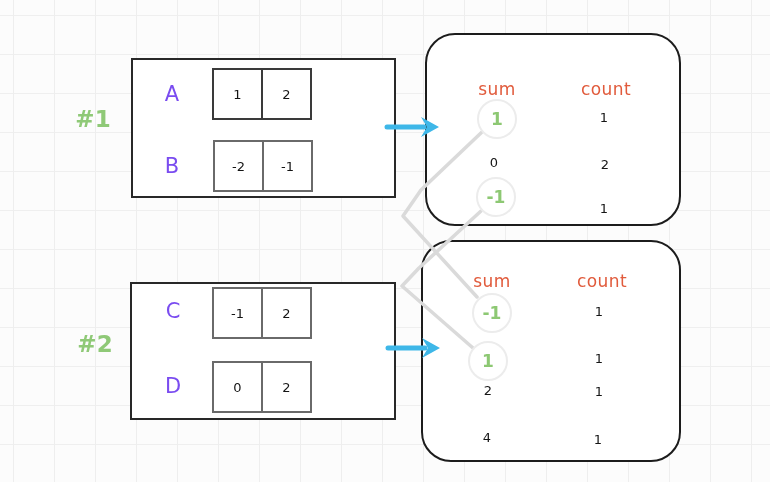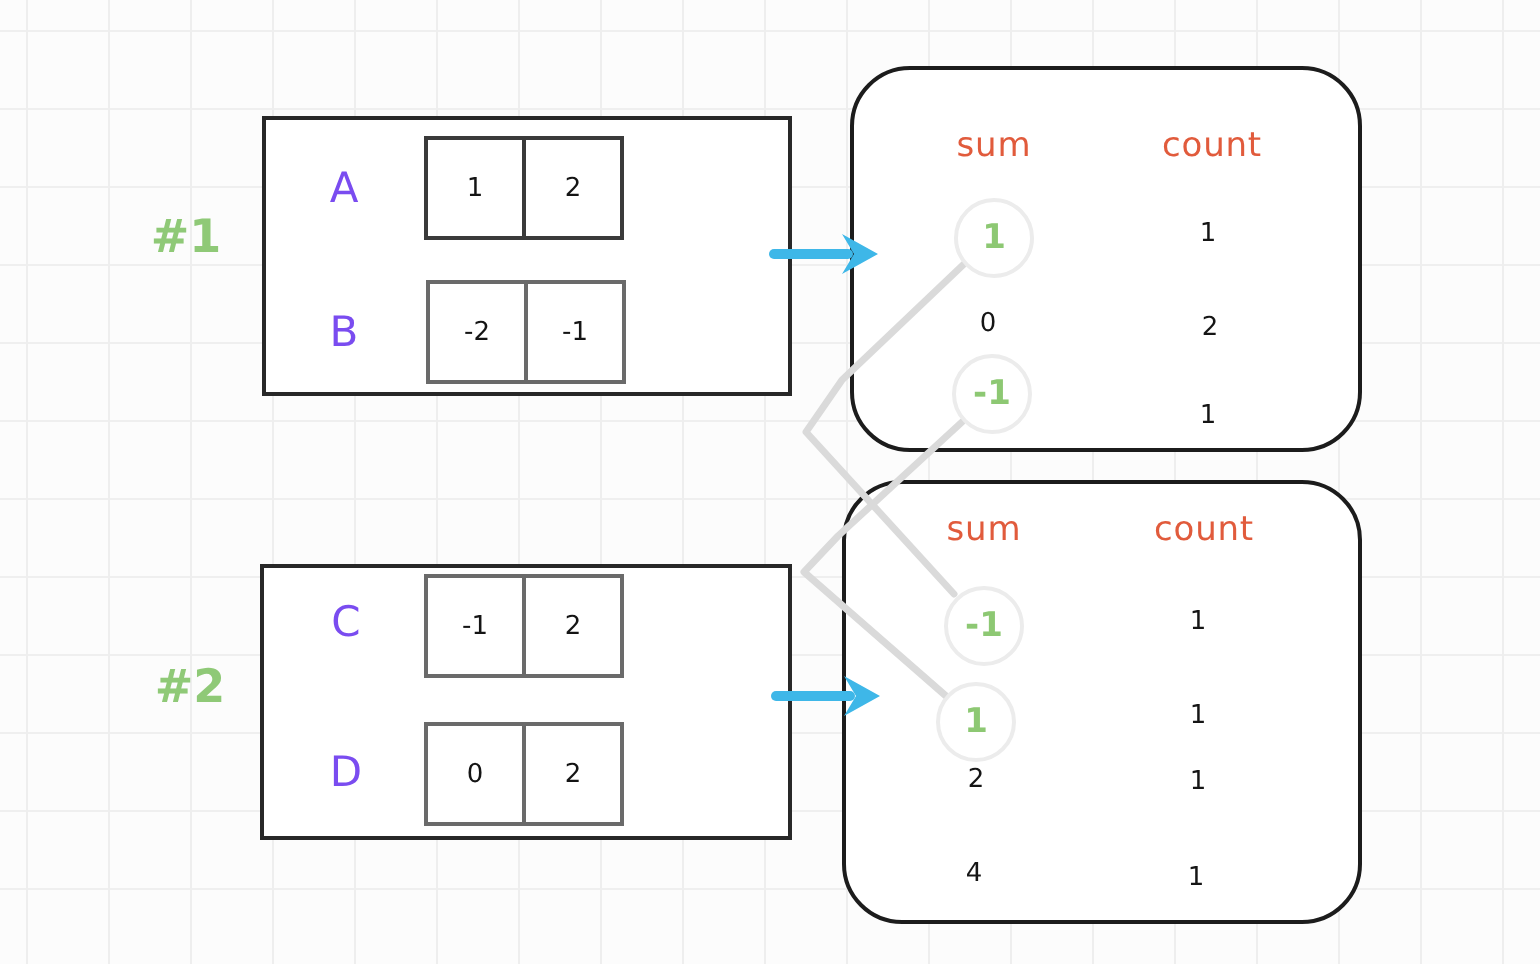--- a/index.html
+++ b/index.html
@@ -32,21 +32,21 @@
   .cellrow { position: absolute; z-index: 3; display: flex; }
   .cell {
     width: 51px; height: 52px; background: #fff;
     border: 2px solid #6a6a6a;
     display: flex; align-items: center; justify-content: center;
     font-size: 13px; font-weight: 500; color: #141414;
   }
   .cell + .cell { margin-left: -2px; }
   .cellrow.dark .cell { border-color: #3a3a3a; }
 
-  .hdr { font-size: 17px; font-weight: 500; color: #e15b3c; letter-spacing: 0.4px; }
+  .hdr { font-size: 17px; font-weight: 500; color: #e15b3c; letter-spacing: 0.4px; margin-top: 16px; }
   .val { font-size: 13px; font-weight: 500; color: #151515; }
   .greenval { font-size: 17px; font-weight: 600; color: #8dc873; }
   .pill {
     position: absolute; z-index: 3; transform: translate(-50%, -50%);
     width: 40px; height: 40px; border-radius: 50%;
     border: 2px solid #ececec; background: #ffffff;
     display: flex; align-items: center; justify-content: center;
   }
   .arrow { position: absolute; z-index: 3; }
 </style>

